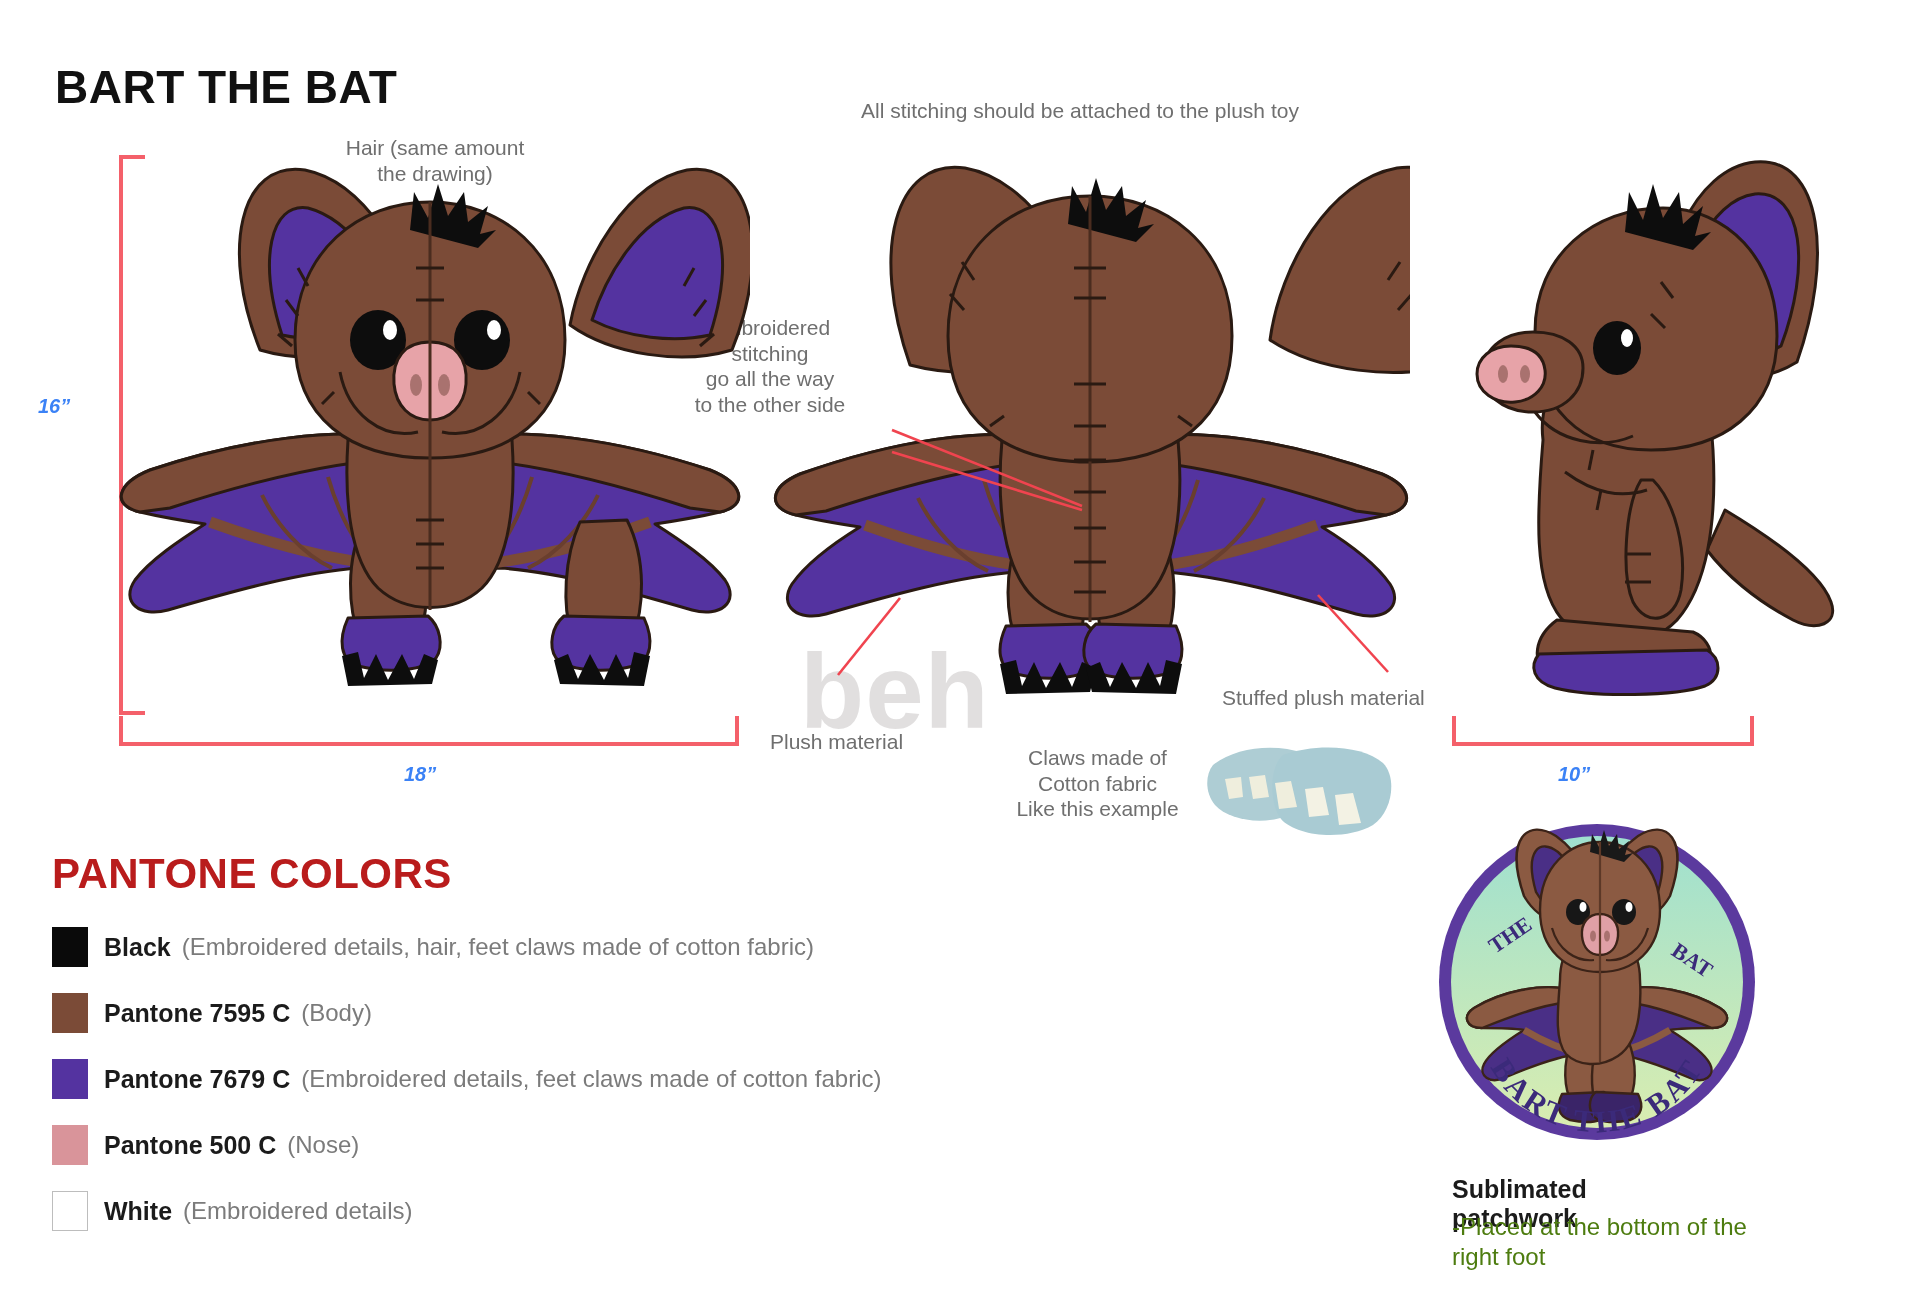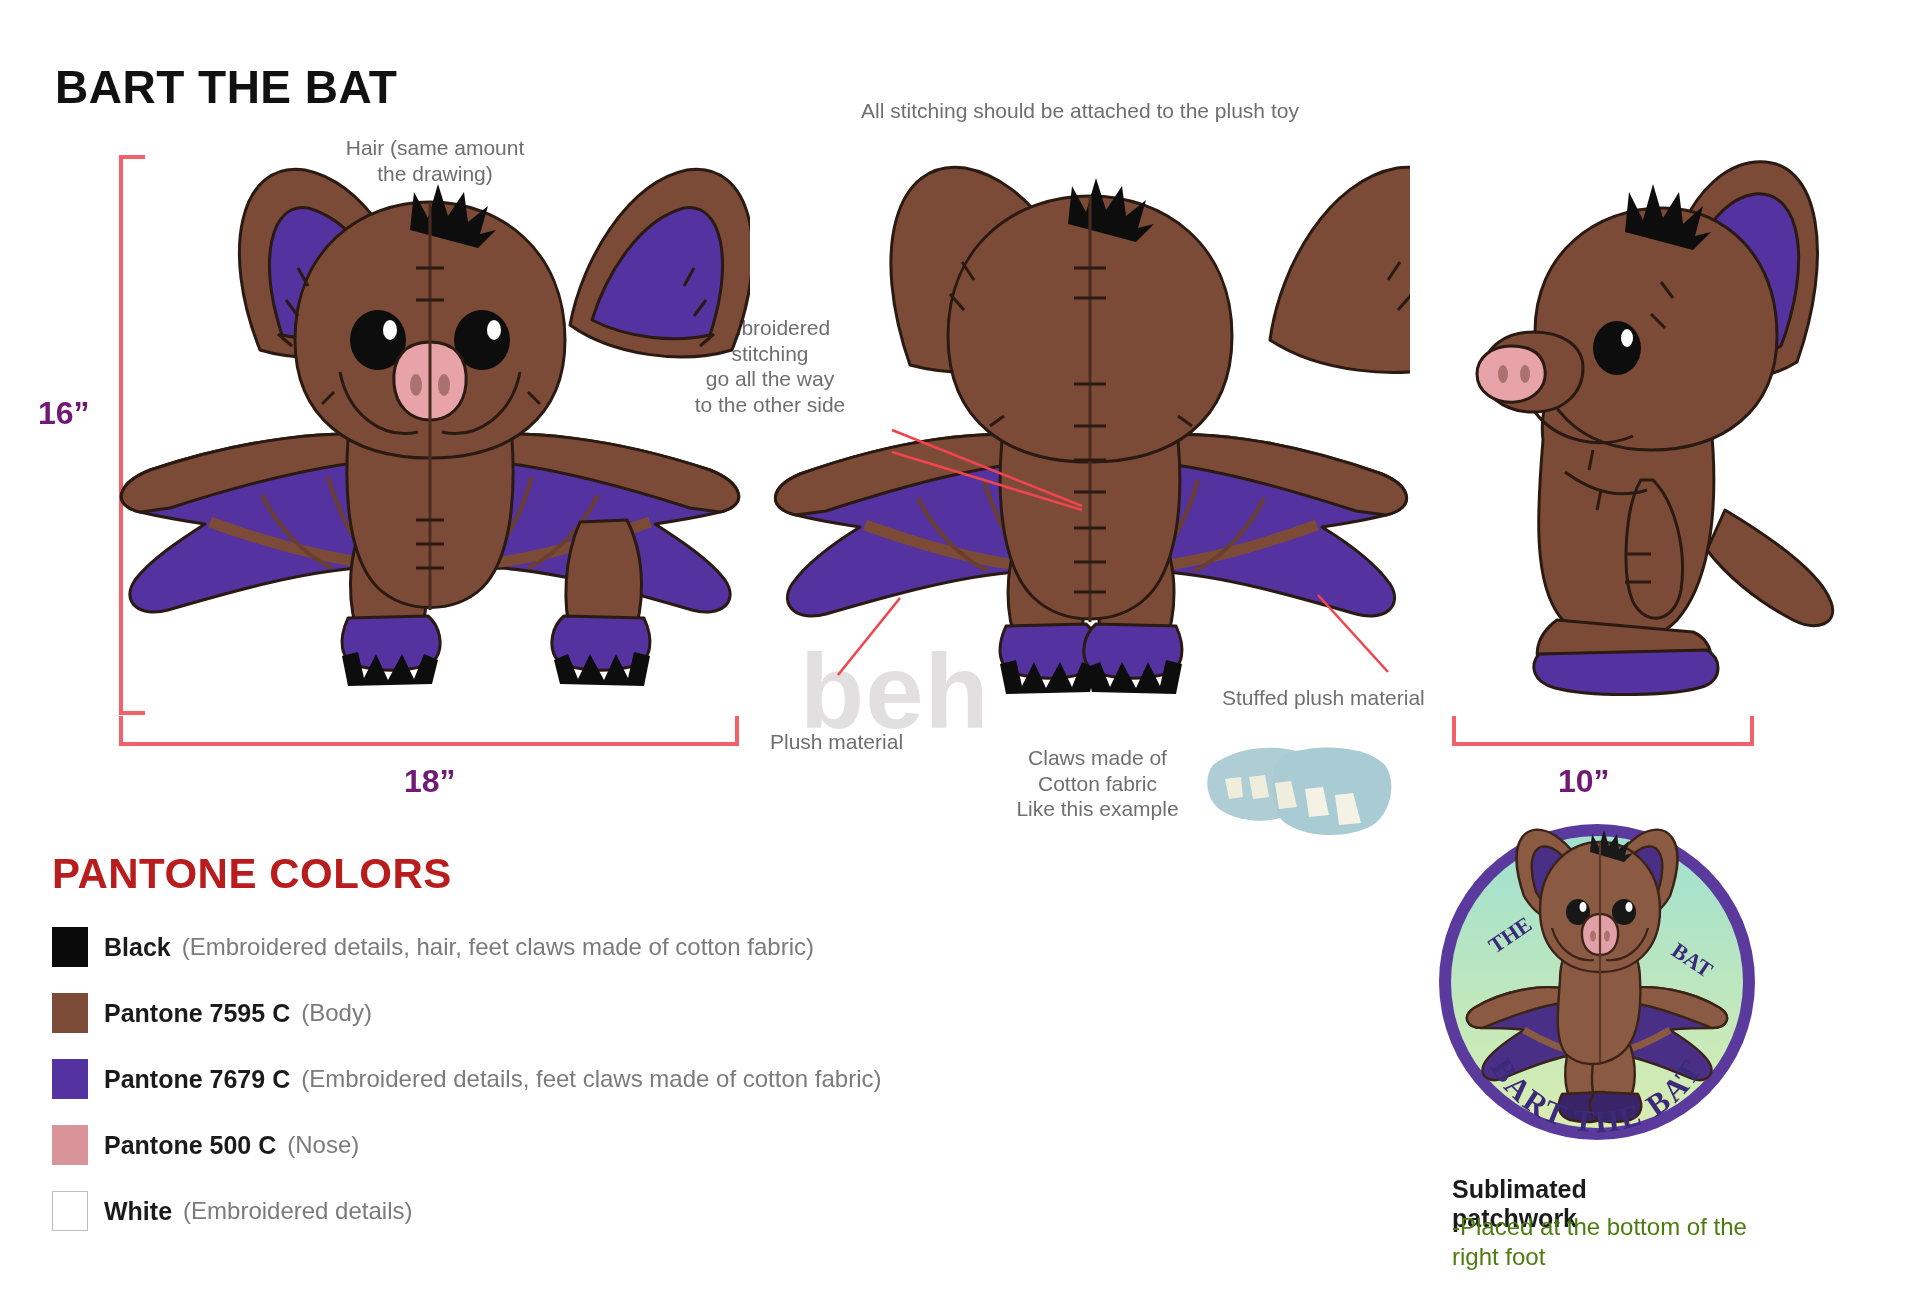--- a/index.html
+++ b/index.html
@@ -27,21 +27,21 @@
   .note {
     color: #6f6f6f;
     font-size: 21px;
     line-height: 1.22;
     text-align: center;
     white-space: pre-line;
   }
   .note-left { text-align: left; }
 
   .dim-label {
-    font-size: 32px; font-weight: 700; color: #701a75;
+    font-size: 20px; font-weight: 700; color: #3b82f6; font-style: italic;
   }
 
   
   .vline { background: #f4606a; }
   .hline { background: #f4606a; }
 
   
   .swatch-list { position: absolute; left: 52px; top: 920px; width: 1300px; }
   .swatch-row {
     display: flex; align-items: center;

